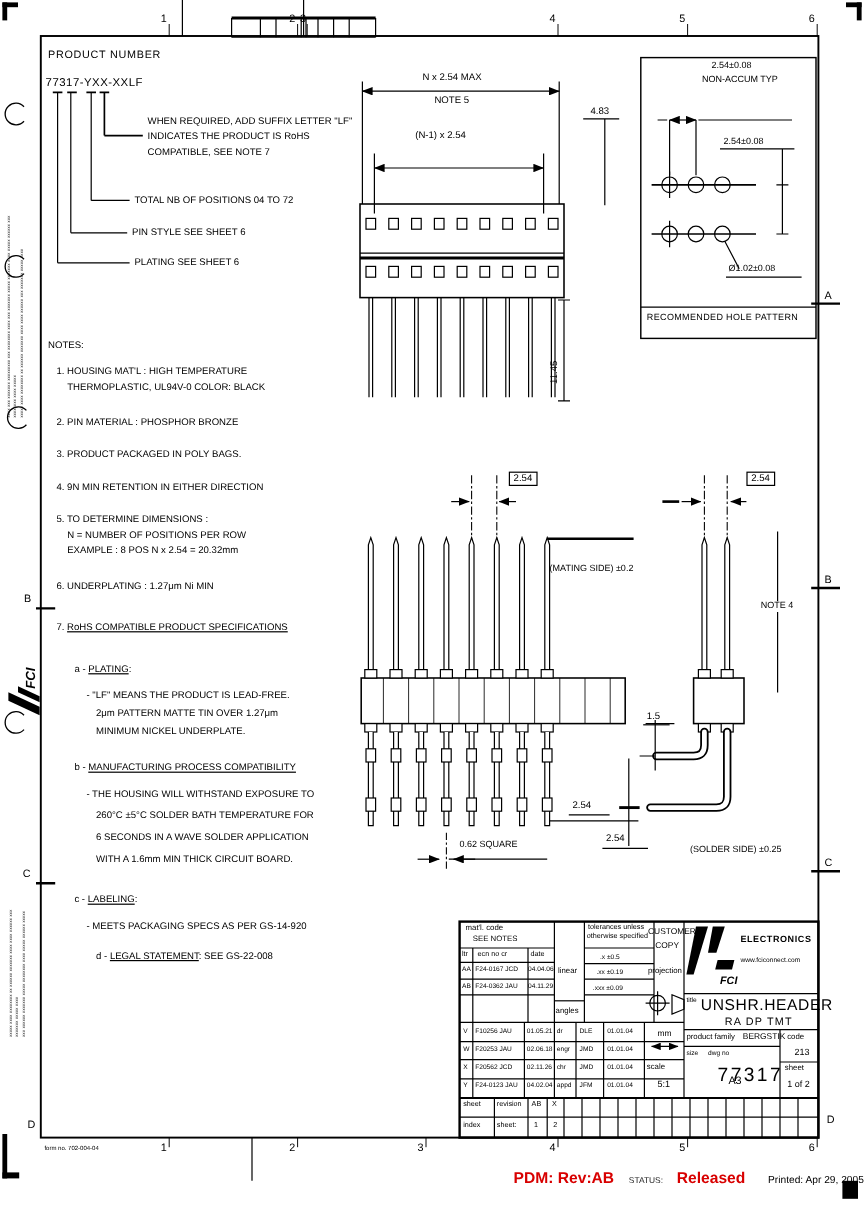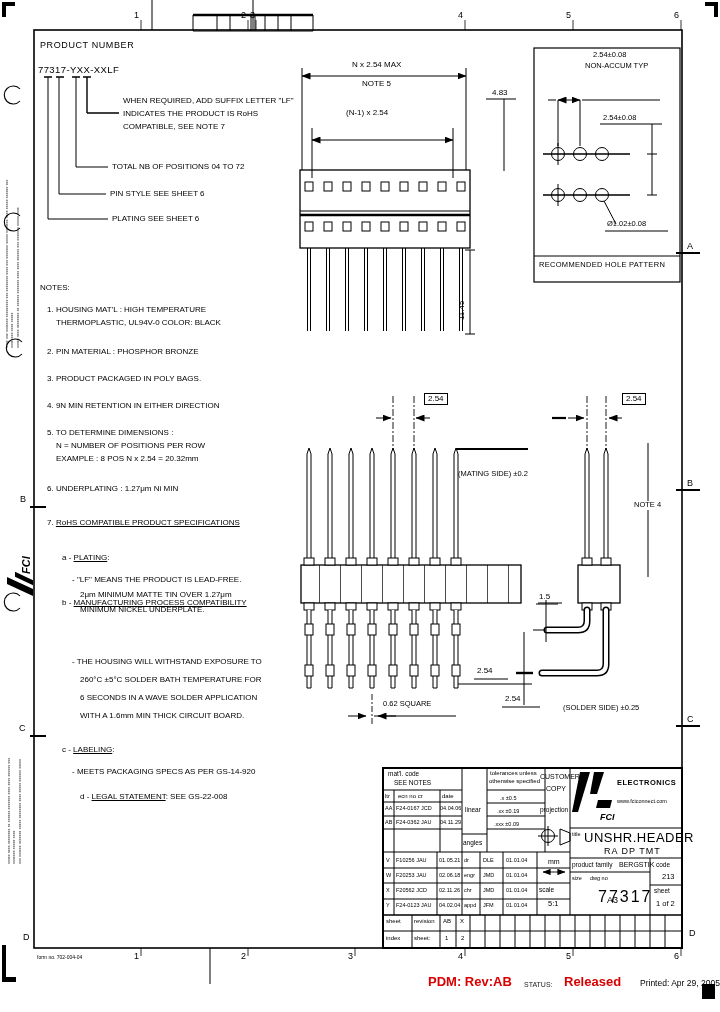--- a/index.html
+++ b/index.html
@@ -266,23 +266,23 @@
   <span class="lbl" style="left:47px;top:347px">2. PIN MATERIAL : PHOSPHOR BRONZE</span>
   <span class="lbl" style="left:47px;top:374px">3. PRODUCT PACKAGED IN POLY BAGS.</span>
   <span class="lbl" style="left:47px;top:401px">4. 9N MIN RETENTION IN EITHER DIRECTION</span>
   <span class="lbl" style="left:47px;top:428px">5. TO DETERMINE DIMENSIONS :</span>
   <span class="lbl" style="left:56px;top:441px">N = NUMBER OF POSITIONS PER ROW</span>
   <span class="lbl" style="left:56px;top:454px">EXAMPLE : 8 POS  N x 2.54 = 20.32mm</span>
   <span class="lbl" style="left:47px;top:484px">6. UNDERPLATING : 1.27μm Ni MIN</span>
   <span class="lbl" style="left:47px;top:518px"><span>7. </span><span class="u">RoHS COMPATIBLE PRODUCT SPECIFICATIONS</span></span>
   <span class="lbl" style="left:62px;top:553px"><span>a - </span><span class="u">PLATING</span><span>:</span></span>
   <span class="lbl" style="left:72px;top:575px">- "LF"  MEANS THE PRODUCT IS LEAD-FREE.</span>
-  <span class="lbl" style="left:80px;top:590px">2μm MINIMUM MATTE TIN OVER 1.27μm</span>
+  <span class="lbl" style="left:80px;top:590px">2μm PATTERN MATTE TIN OVER 1.27μm</span>
   <span class="lbl" style="left:80px;top:605px">MINIMUM NICKEL UNDERPLATE.</span>
-  <span class="lbl" style="left:62px;top:598px"><span>b - </span><span class="u">MANUFACTURING PROCESS COMPATIBILITY</span></span>
+  <span class="lbl" style="left:62px;top:635px"><span>b - </span><span class="u">MANUFACTURING PROCESS COMPATIBILITY</span></span>
   <span class="lbl" style="left:72px;top:657px">- THE HOUSING WILL WITHSTAND EXPOSURE TO</span>
   <span class="lbl" style="left:80px;top:675px">260°C ±5°C SOLDER BATH TEMPERATURE FOR</span>
   <span class="lbl" style="left:80px;top:693px">6 SECONDS IN A WAVE SOLDER APPLICATION</span>
   <span class="lbl" style="left:80px;top:711px">WITH A 1.6mm MIN THICK CIRCUIT BOARD.</span>
   <span class="lbl" style="left:62px;top:745px"><span>c - </span><span class="u">LABELING</span><span>:</span></span>
   <span class="lbl" style="left:72px;top:767px">- MEETS PACKAGING SPECS AS PER GS-14-920</span>
   <span class="lbl" style="left:80px;top:792px"><span>d - </span><span class="u">LEGAL STATEMENT</span><span>: SEE GS-22-008</span></span>
 
   <span class="lbl" style="left:352px;top:60px">N x 2.54 MAX</span>
   <span class="lbl" style="left:362px;top:79px">NOTE 5</span>
@@ -298,21 +298,21 @@
 
   <span class="lbl box" style="left:424px;top:393px">2.54</span>
   <span class="lbl s75" style="left:458px;top:470px">(MATING SIDE) ±0.2</span>
   <span class="lbl" style="left:477px;top:666px">2.54</span>
   <span class="lbl s75" style="left:383px;top:700px">0.62 SQUARE</span>
 
   <span class="lbl box" style="left:622px;top:393px">2.54</span>
   <span class="lbl s75 wbg" style="left:633px;top:501px">NOTE 4</span>
   <span class="lbl" style="left:539px;top:592px">1.5</span>
   <span class="lbl" style="left:505px;top:694px">2.54</span>
-  <span class="lbl s75" style="left:563px;top:704px">(SOLDER SIDE) ±0.25</span>
+  <span class="lbl s75" style="left:575px;top:704px">(SOLDER SIDE) ±0.25</span>
 
   <span class="lbl s65" style="left:388px;top:770px">mat'l. code</span>
   <span class="lbl s65" style="left:394px;top:779px">SEE NOTES</span>
   <span class="lbl s6" style="left:490px;top:770px">tolerances unless</span>
   <span class="lbl s6" style="left:489px;top:778px">otherwise specified</span>
   <span class="lbl s7" style="left:540px;top:773px">CUSTOMER</span>
   <span class="lbl s7" style="left:546px;top:785px">COPY</span>
   <span class="lbl s6" style="left:385px;top:793px">ltr</span>
   <span class="lbl s6" style="left:398px;top:793px">ecn no cr</span>
   <span class="lbl s6" style="left:442px;top:793px">date</span>

